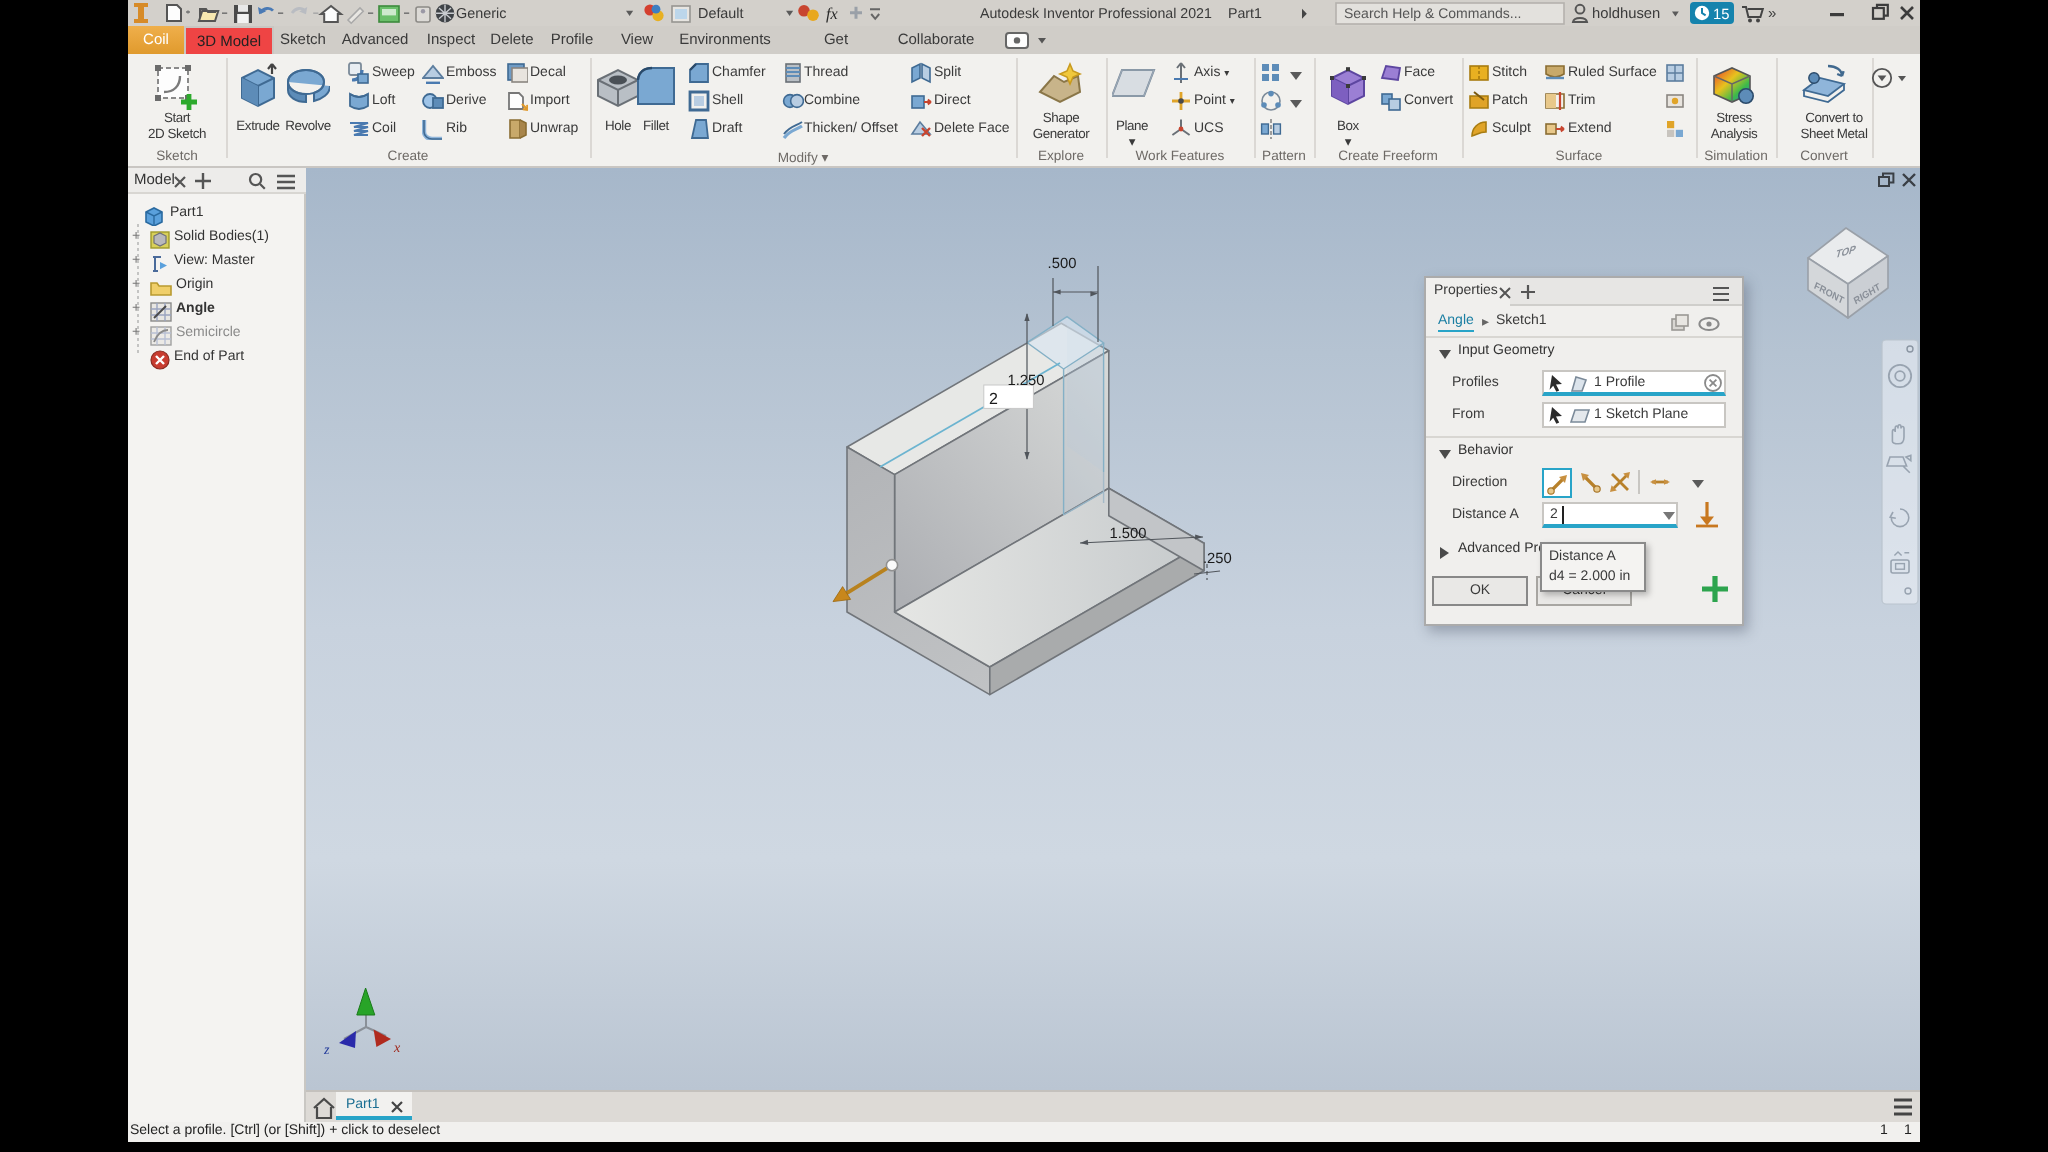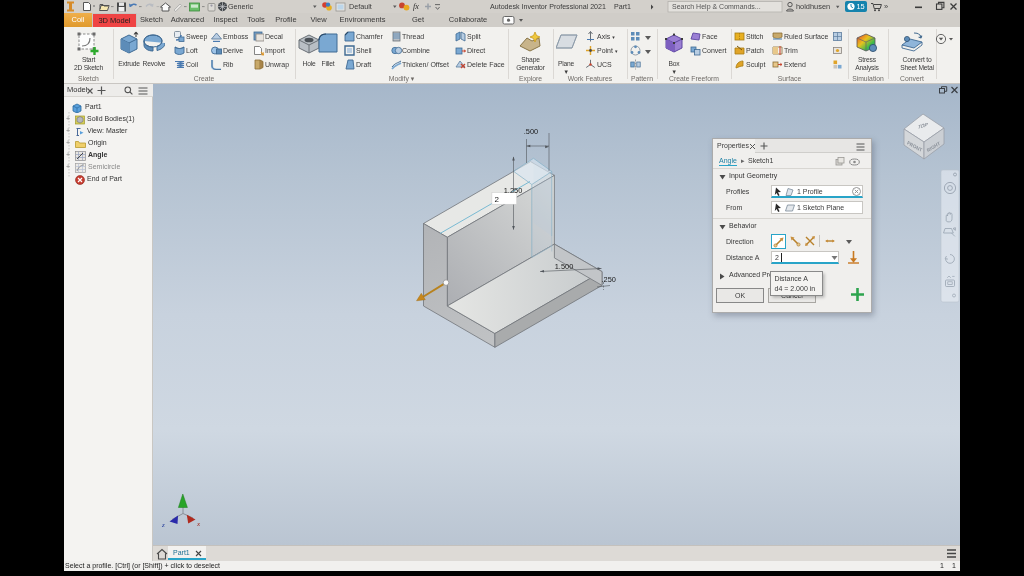--- a/index.html
+++ b/index.html
@@ -129,21 +129,21 @@
         </g>
       <path d="M886.5,3.5l6,6 M892.5,3.5l-6,6" stroke="#3c3c3c" stroke-width="1.3"></path>
     </svg>
   </div>
   <div id="menubar">
     <div class="mtab" style="left:0;width:28px;background:linear-gradient(#efaf4b,#e09a2d);color:#fff;">Coil</div>
     <div class="mtab" style="left:28px;width:45px;background:#ef4444;color:#222;border:1px solid #c9c6c2;border-bottom:none;">3D Model</div>
     <div class="mtab" style="left:75px;width:25px;">Sketch</div>
     <div class="mtab" style="left:105px;width:37px;">Advanced</div>
     <div class="mtab" style="left:147px;width:29px;">Inspect</div>
-    <div class="mtab" style="left:181px;width:22px;">Tools</div>
+    <div class="mtab" style="left:181px;width:22px;">Delete</div>
     <div class="mtab" style="left:208px;width:28px;">Profile</div>
     <div class="mtab" style="left:243px;width:23px;">View</div>
     <div class="mtab" style="left:271px;width:55px;">Environments</div>
     <div class="mtab" style="left:331px;width:46px;">Get Geometry</div>
     <div class="mtab" style="left:382px;width:44px;">Collaborate</div>
     <svg class="abs" style="left:438px;top:2px" width="26" height="11" viewBox="0 0 26 11">
         <rect x="1" y="1.5" width="11" height="7.5" rx="1.5" fill="#fdfdfd" stroke="#666" stroke-width="1"></rect>
         <circle cx="6.5" cy="5.2" r="1.6" fill="#666"></circle>
         <path d="M17,4l4,0l-2,2.8z" fill="#555"></path>
       </svg>

